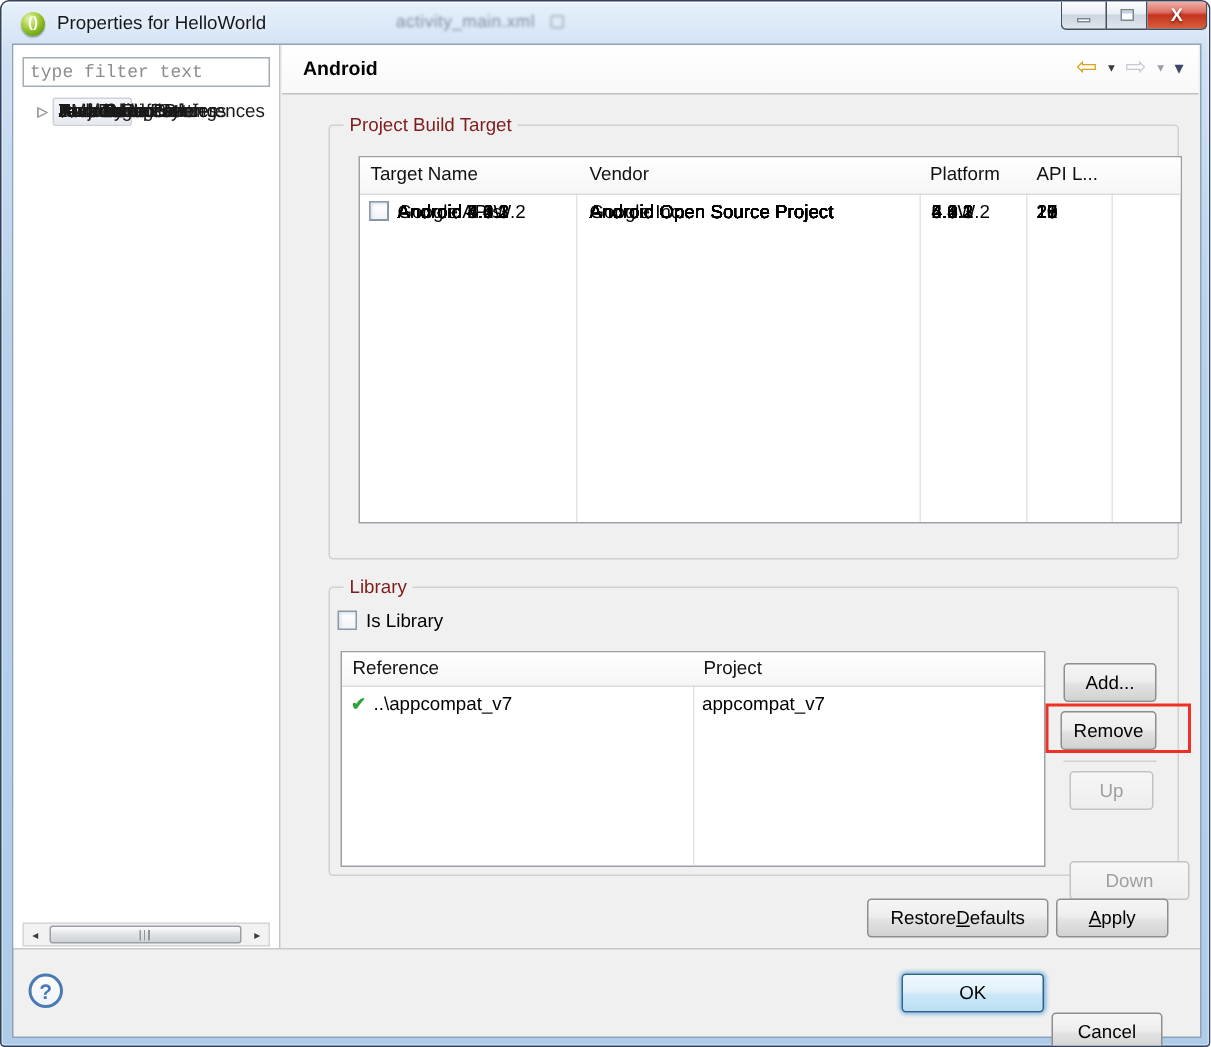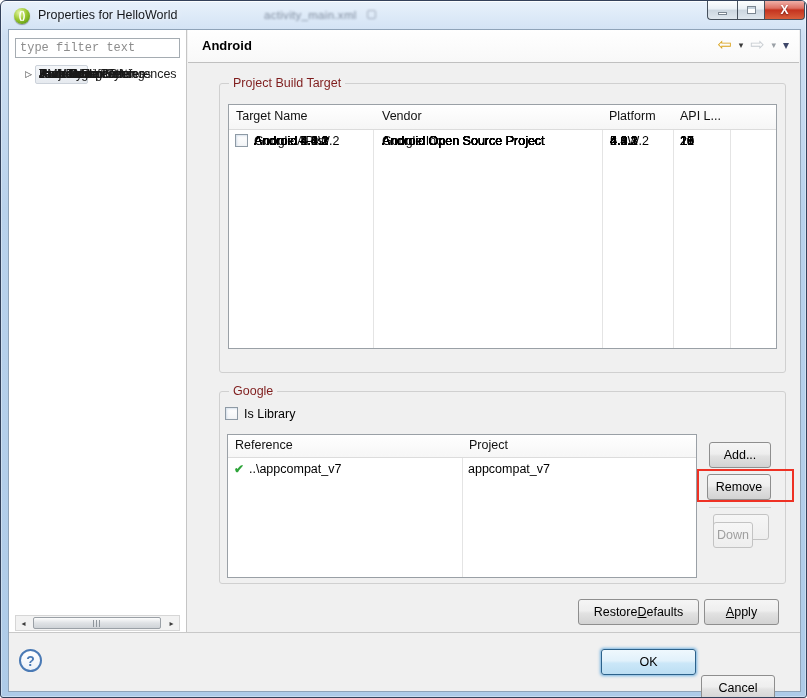--- a/index.html
+++ b/index.html
@@ -65,21 +65,21 @@
   .caret{font-size:9px;color:#3a3a3a;}
   .caret.dim{color:#9aa0a6;}
   .caret.view{font-size:12px;color:#3d4668;}
   
   .group{position:absolute;border:1px solid #d0d0d0;border-radius:3px;}
   .legend{position:absolute;left:9px;top:-8px;background:#f0f0f0;padding:0 4px;color:#7f1d1d;}
   .g-build{left:210px;top:53px;width:567px;height:290px;}
   .g-lib{left:210px;top:361px;width:567px;height:193px;}
   
   .table{position:absolute;background:#fff;border:1px solid #9aa0a6;}
-  .t-build{left:219px;top:74px;width:549px;height:245px;}
+  .t-build{left:230px;top:74px;width:549px;height:245px;}
   .t-lib{left:218px;top:404px;width:470px;height:144px;}
   .vsep{position:absolute;top:0;bottom:0;width:1px;background:#e4e4e4;}
   .thead{position:absolute;left:0;top:0;right:0;height:25px;border-bottom:1px solid #dcdcdc;
     background:linear-gradient(180deg,#ffffff,#f6f6f6);}
   .th{position:absolute;top:4px;color:#111;}
   .rows{position:absolute;left:0;top:25px;right:0;}
   .t-lib .rows{top:23px;}
   .t-lib .thead{height:23px;}
   .bt-row{position:relative;height:22px;}
   .lib-row{position:relative;height:23px;}
@@ -96,21 +96,21 @@
   
   .btn{position:absolute;border:1px solid #8e8e8e;border-radius:3px;color:#000;
     font-family:"Liberation Sans",sans-serif;font-size:12.5px;text-align:center;
     background:linear-gradient(180deg,#f5f5f5 0%,#eeeeee 45%,#e2e2e2 55%,#d2d2d2 100%);
     display:flex;align-items:center;justify-content:center;cursor:default;padding:12px;}
   .btn:disabled,.btn.disabled{border-color:#c3c3c3;color:#9f9f9f;
     background:linear-gradient(180deg,#f6f6f6,#eeeeee);}
   .b-add{left:700px;top:412px;width:62px;height:22px;}
   .b-remove{left:698px;top:444px;width:64px;height:23px;}
   .b-up{left:704px;top:484px;width:56px;height:22px;}
-  .b-down{left:704px;top:492px;width:40px;height:22px;}
+  .b-down{left:704px;top:544px;width:80px;height:22px;}
   .btn-sep{position:absolute;left:700px;top:477px;width:62px;height:1px;background:#d2d2d2;}
   .b-restore{left:569px;top:569px;width:121px;height:24px;}
   .b-apply{left:695px;top:569px;width:75px;height:24px;}
   .b-ok{left:592px;top:619px;width:95px;height:25px;border-color:#2c628b;
     background:linear-gradient(180deg,#eff8fd 0%,#e1f1fb 45%,#cbe7f8 55%,#bcdef3 100%);
     box-shadow:0 0 3px 1px #74b2e0;}
   .b-cancel{left:692px;top:645px;width:74px;height:18px;}
   .ak{text-decoration:underline;}
   
   .annot{position:absolute;left:688px;top:439px;width:97px;height:33px;border:2px solid #ee3124;z-index:5;}
@@ -181,21 +181,21 @@
       <div class="thead">
         <span class="th" style="left:7px">Target Name</span>
         <span class="th" style="left:153px">Vendor</span>
         <span class="th" style="left:380px">Platform</span>
         <span class="th" style="left:451px">API L...</span>
       </div>
       <div class="rows"><span class="bt-row"><span class="cb"></span><span class="c t1">Android 2.3.3</span><span class="c t2">Android Open Source Project</span><span class="c t3">2.3.3</span><span class="c t4">10</span></span><span class="bt-row"><span class="cb"></span><span class="c t1">Android 4.0.3</span><span class="c t2">Android Open Source Project</span><span class="c t3">4.0.3</span><span class="c t4">15</span></span><span class="bt-row"><span class="cb"></span><span class="c t1">Android 4.1.2</span><span class="c t2">Android Open Source Project</span><span class="c t3">4.1.2</span><span class="c t4">16</span></span><span class="bt-row"><span class="cb"></span><span class="c t1">Android 4.2.2</span><span class="c t2">Android Open Source Project</span><span class="c t3">4.2.2</span><span class="c t4">17</span></span><span class="bt-row"><span class="cb"></span><span class="c t1">Android 4.3.1</span><span class="c t2">Android Open Source Project</span><span class="c t3">4.3.1</span><span class="c t4">18</span></span><span class="bt-row"><span class="cb"></span><span class="c t1">Android 4.4.2</span><span class="c t2">Android Open Source Project</span><span class="c t3">4.4.2</span><span class="c t4">19</span></span><span class="bt-row"><span class="cb"></span><span class="c t1">Android 4.4W.2</span><span class="c t2">Android Open Source Project</span><span class="c t3">4.4W.2</span><span class="c t4">20</span></span><span class="bt-row"><span class="cb on">✓</span><span class="c t1">Android 5.0.1</span><span class="c t2">Android Open Source Project</span><span class="c t3">5.0.1</span><span class="c t4">21</span></span><span class="bt-row"><span class="cb"></span><span class="c t1">Google APIs</span><span class="c t2">Google Inc.</span><span class="c t3">5.0.1</span><span class="c t4">21</span></span></div>
     </div>
 
     <div class="group g-lib">
-      <span class="legend">Google</span>
+      <span class="legend">Library</span>
     </div>
     <span class="cb" style="left:216px;top:377px;"></span>
     <span style="position:absolute;left:235px;top:377px;">Is Library</span>
 
     <div class="table t-lib">
       <div class="vsep" style="left:234px"></div>
       <div class="thead">
         <span class="th" style="left:7px;top:3px">Reference</span>
         <span class="th" style="left:241px;top:3px">Project</span>
       </div>

